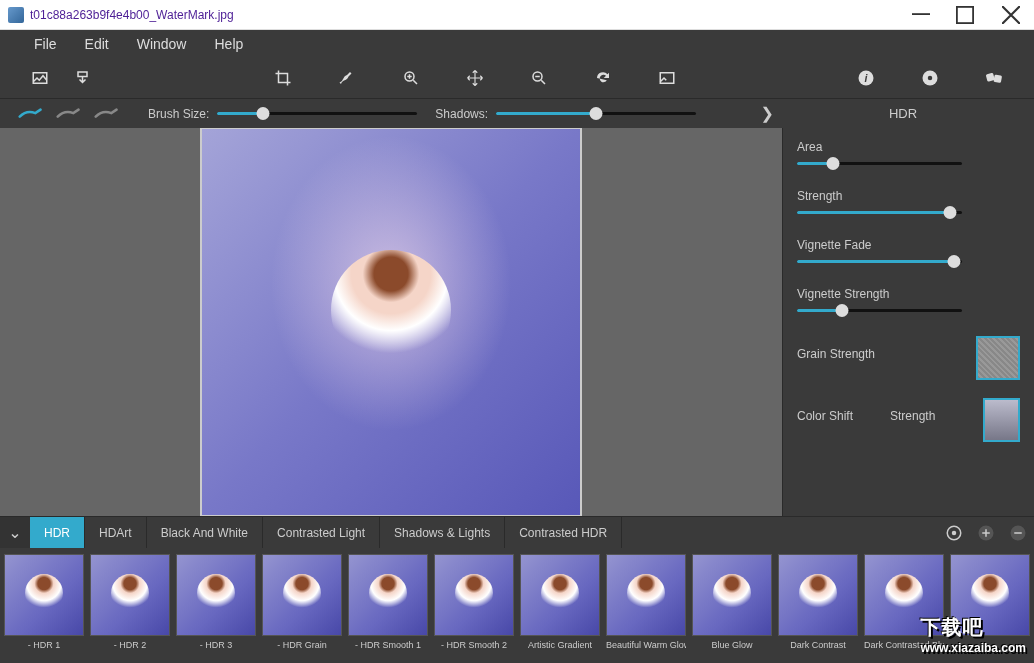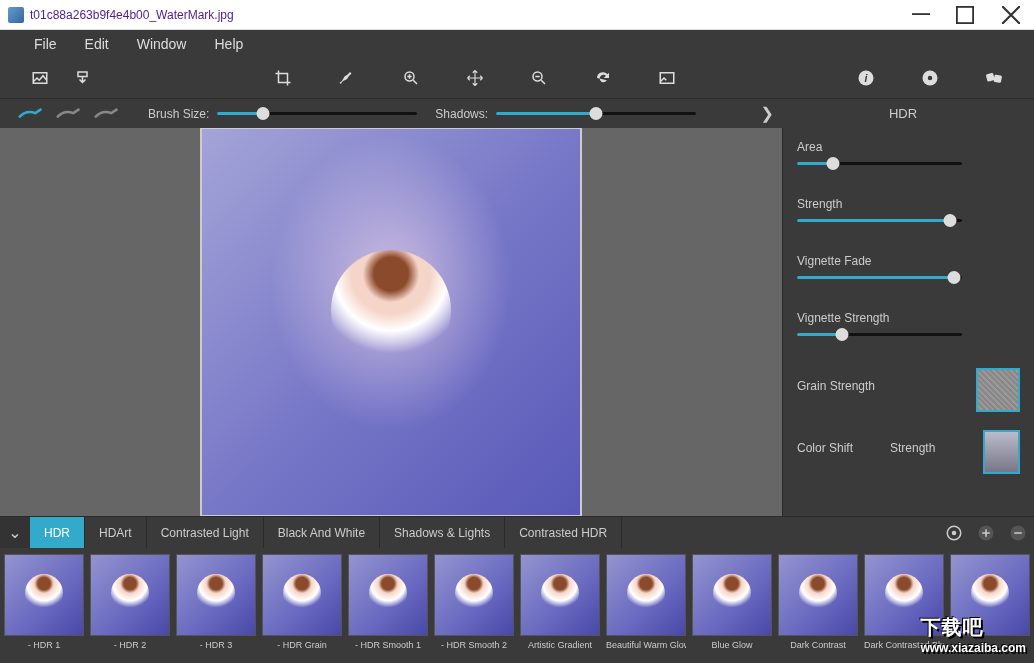--- a/index.html
+++ b/index.html
@@ -22,21 +22,21 @@
 .brushbar .slider .track{position:absolute;height:3px;background:#3ac;border-radius:2px;left:0}
 .brushbar .slider .thumb{position:absolute;width:13px;height:13px;background:#ddd;border-radius:50%;top:-5px;transform:translateX(-50%);cursor:pointer}
 .brushbar .chev{margin-left:auto;color:#ccc;font-size:16px;padding:0 14px;cursor:pointer}
 .brushbar .panel-title{color:#ccc;font-size:13px;width:230px;text-align:center}
 .main{flex:1;display:flex;background:#666;overflow:hidden}
 .canvas{flex:1;display:flex;align-items:center;justify-content:center;background:#666}
 .canvas .img{width:382px;height:390px;border:2px solid #ccc;background:linear-gradient(135deg,#a4a4d8 0%,#7878c8 50%,#5858b8 100%);position:relative;overflow:hidden}
 .canvas .img::before{content:"";position:absolute;inset:0;background:radial-gradient(ellipse at 50% 40%,rgba(255,230,240,.6) 0%,transparent 45%)}
 .canvas .img::after{content:"";position:absolute;left:50%;top:50%;width:120px;height:120px;transform:translate(-50%,-60%);background:radial-gradient(circle at 50% 20%,#8b4a2b 15%,#f5d5c8 25%,#f5d5c8 35%,#fff 50%,transparent 70%);border-radius:50%}
 .sidepanel{width:252px;background:#3a3a3a;border-left:1px solid #2a2a2a;padding:12px 14px;overflow-y:auto}
-.sidepanel .srow{margin-bottom:32px}
+.sidepanel .srow{margin-bottom:24px}
 .sidepanel .srow .sl{color:#ccc;font-size:12px;margin-bottom:8px;display:block}
 .sidepanel .srow .sslider{position:relative;width:165px;height:3px;background:#111;border-radius:2px;cursor:pointer}
 .sidepanel .srow .sslider .track{position:absolute;height:3px;background:#3ac;border-radius:2px;left:0}
 .sidepanel .srow .sslider .thumb{position:absolute;width:13px;height:13px;background:#ddd;border-radius:50%;top:-5px;transform:translateX(-50%);cursor:pointer}
 .sidepanel .srow2{display:flex;align-items:center;gap:18px;margin-bottom:18px}
 .sidepanel .srow2 .col{flex:1}
 .sidepanel .srow2 .col .sl{color:#ccc;font-size:12px;margin-bottom:8px;display:block}
 .sidepanel .srow2 .col .sslider{width:75px}
 .sidepanel .swatch{width:44px;height:44px;border:2px solid #3ac;background:repeating-linear-gradient(45deg,#888,#888 2px,#999 2px,#999 4px);cursor:pointer}
 .sidepanel .swatch.cloud{background:linear-gradient(#bbc,#99a,#778)}
@@ -251,22 +251,22 @@
       </div>
       <div class="swatch cloud"></div>
     </div>
   </div>
 </div>
 
 <div class="presetbar">
   <div class="expand">⌄</div>
   <div class="ptab active">HDR</div>
   <div class="ptab">HDArt</div>
+  <div class="ptab">Black And White</div>
   <div class="ptab">Contrasted Light</div>
-  <div class="ptab">Black And White</div>
   <div class="ptab">Shadows &amp; Lights</div>
   <div class="ptab">Contrasted HDR</div>
   <div class="psp"></div>
   <div class="pib">
       <svg viewBox="0 0 24 24">
         <circle cx="12" cy="12" r="9" fill="none" stroke="currentColor" stroke-width="2"></circle>
         <circle cx="12" cy="12" r="3" fill="currentColor"></circle>
       </svg>
     </div>
   <div class="pib">

